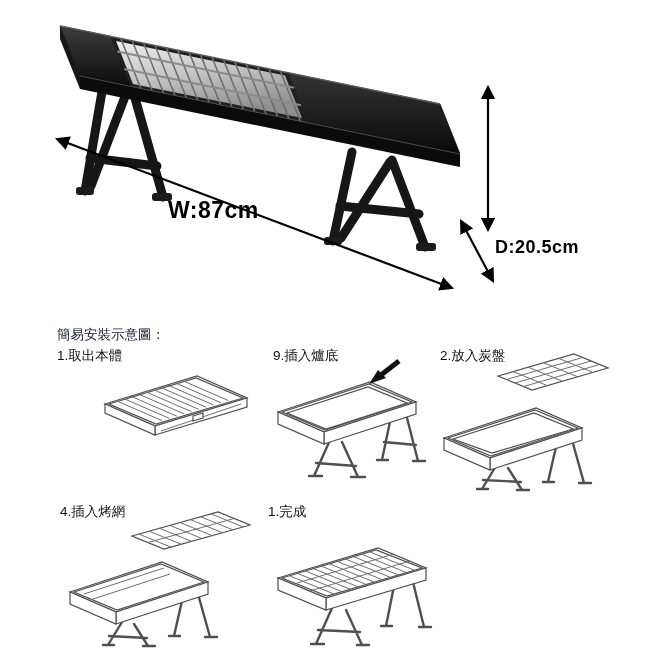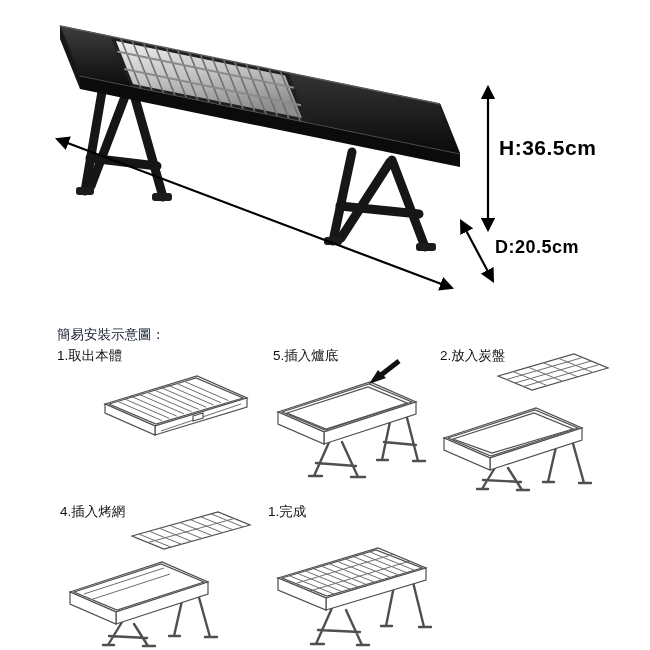--- a/index.html
+++ b/index.html
@@ -74,26 +74,26 @@
     <path d="M60,26 L440,104" stroke="#5a5a5a" stroke-width="1.4"></path>
     <path d="M80,76 L460,154" stroke="#4a4a4a" stroke-width="1"></path>
 
     <g stroke="#000" stroke-width="2.2" fill="none">
       <line x1="57" y1="139" x2="452" y2="288" marker-start="url(#ah)" marker-end="url(#ah)"></line>
       <line x1="488" y1="87" x2="488" y2="230" marker-start="url(#ah)" marker-end="url(#ah)"></line>
       <line x1="461" y1="221" x2="493" y2="281" marker-start="url(#ah)" marker-end="url(#ah)"></line>
     </g>
   </svg>
 
-  <div class="dim-label" id="dim-h">H:36.5cm</div>
+  <div class="dim-label" id="dim-w">W:87cm</div>
   <div class="dim-label" id="dim-d">D:20.5cm</div>
 
   <div class="section-header">簡易安裝示意圖：</div>
   <div class="step-label" id="lbl-step1">1.取出本體</div>
-  <div class="step-label" id="lbl-step2">5.插入爐底</div>
+  <div class="step-label" id="lbl-step2">9.插入爐底</div>
   <div class="step-label" id="lbl-step3">2.放入炭盤</div>
   <div class="step-label" id="lbl-step4">4.插入烤網</div>
   <div class="step-label" id="lbl-step5">1.完成</div>
 
   <svg style="left:95px;top:360px" width="165" height="100" viewBox="0 0 165 100">
     <polygon class="line-art" points="10,44 102,16 152,38 60,66"></polygon>
     <polygon class="line-art" fill="none" points="14,44 101,18 148,38 61,64"></polygon>
     <path class="hatch" d="M21,40.6 L67,60.6 M28.4,38.4 L74.4,58.4 M35.8,36.2 L81.8,56.2 M43.1,33.9 L89.1,53.9 M50.5,31.7 L96.5,51.7 M57.8,29.4 L103.8,49.4 M65.2,27.2 L111.2,47.2 M72.6,25 L118.6,45 M79.9,22.7 L125.9,42.7 M87.3,20.5 L133.3,40.5"></path>
     <polygon class="line-art" points="60,66 152,38 152,47 60,75"></polygon>
     <polygon class="line-art" points="10,44 60,66 60,75 10,53"></polygon>

